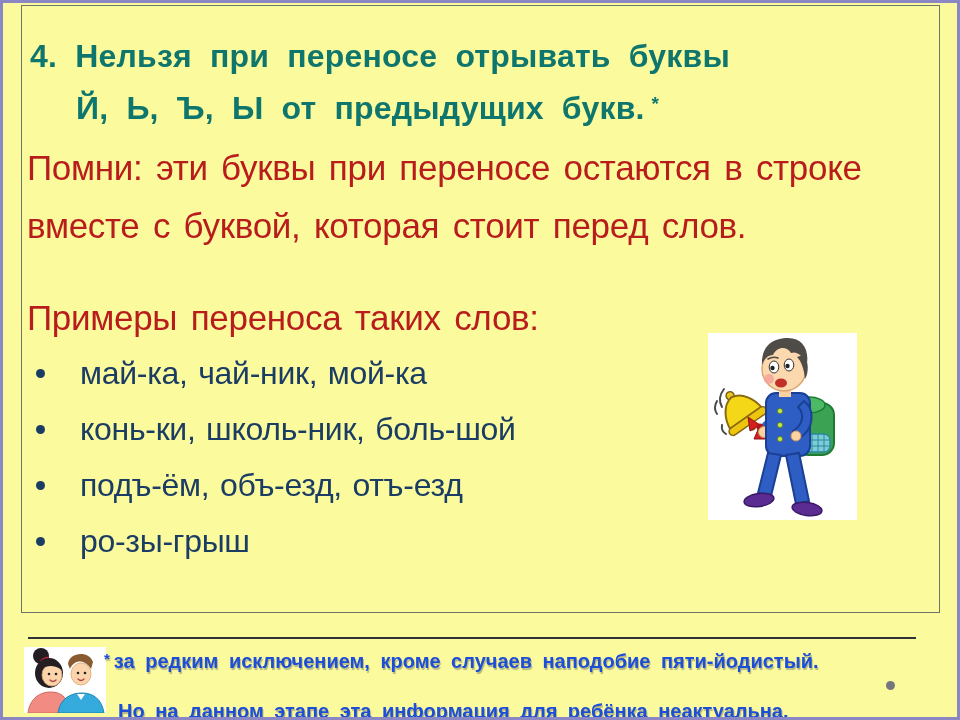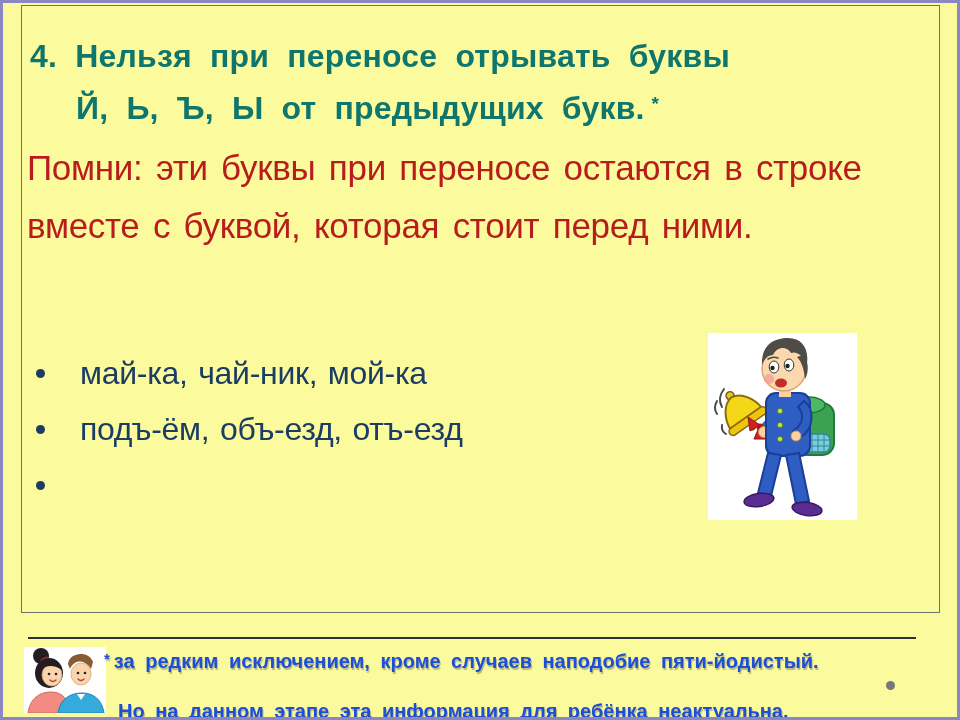--- a/index.html
+++ b/index.html
@@ -63,34 +63,40 @@
 <body>
 
 <div class="slide">
 
   <div class="content-box"></div>
 
   <div class="line title-line t1">4.  Нельзя при переносе отрывать буквы</div>
   <div class="line title-line t2"><span>Й, Ь, Ъ, Ы  от предыдущих букв.</span><span class="title-ast">*</span></div>
 
   <div class="line body-line p1">Помни: эти буквы при переносе остаются в строке</div>
-  <div class="line body-line p2">вместе с буквой, которая стоит перед ними.</div>
+  <div class="line body-line p2">вместе с буквой, которая стоит перед слов.</div>
 
+  <div class="line body-line hx">Примеры переноса таких слов:</div>
 
   <div class="examples">
     <div class="ex-row">
       <span class="ex-dot"></span>
       <span class="ex-text">май-ка, чай-ник, мой-ка</span>
     </div>
     <div class="ex-row">
       <span class="ex-dot"></span>
+      <span class="ex-text">конь-ки, школь-ник, боль-шой</span>
+    </div>
+    <div class="ex-row">
+      <span class="ex-dot"></span>
       <span class="ex-text">подъ-ём, объ-езд, отъ-езд</span>
     </div>
     <div class="ex-row">
       <span class="ex-dot"></span>
+      <span class="ex-text">ро-зы-грыш</span>
     </div>
   </div>
 
   <div class="boy-box">
     <svg width="149" height="187" viewBox="0 0 149 187">
       <rect x="0" y="0" width="149" height="187" fill="#FFFFFF"></rect>
 
       <path d="M16,56 q-7,9 -2,18" fill="none" stroke="#4a4a4a" stroke-width="2" stroke-linecap="round"></path>
       <path d="M9,68 q-4,7 0,13" fill="none" stroke="#4a4a4a" stroke-width="2" stroke-linecap="round"></path>
       <path d="M14,92 q-1,6 4,9" fill="none" stroke="#4a4a4a" stroke-width="2" stroke-linecap="round"></path>

